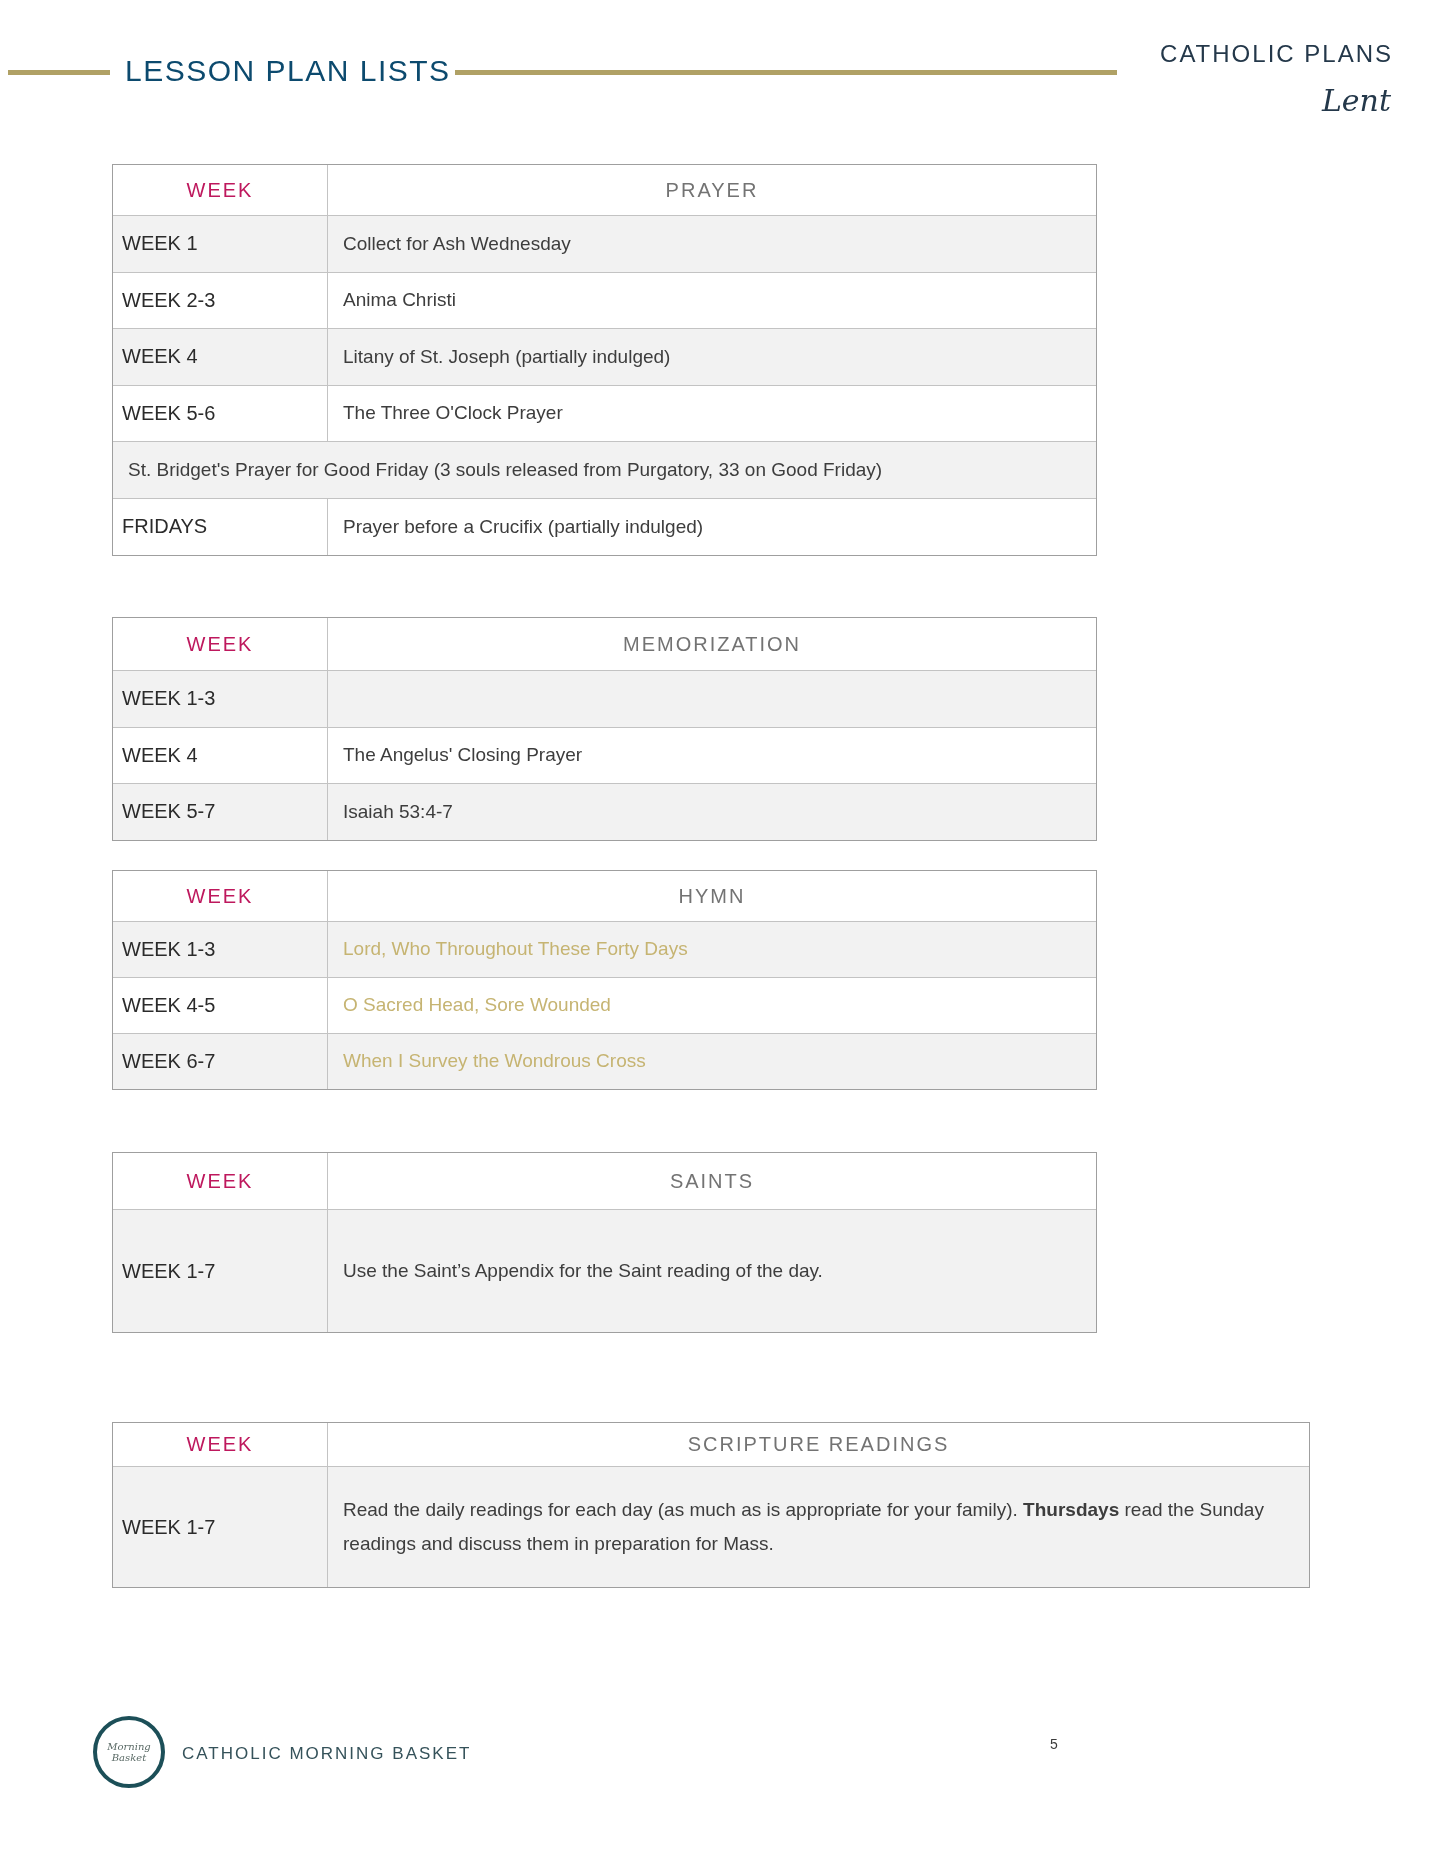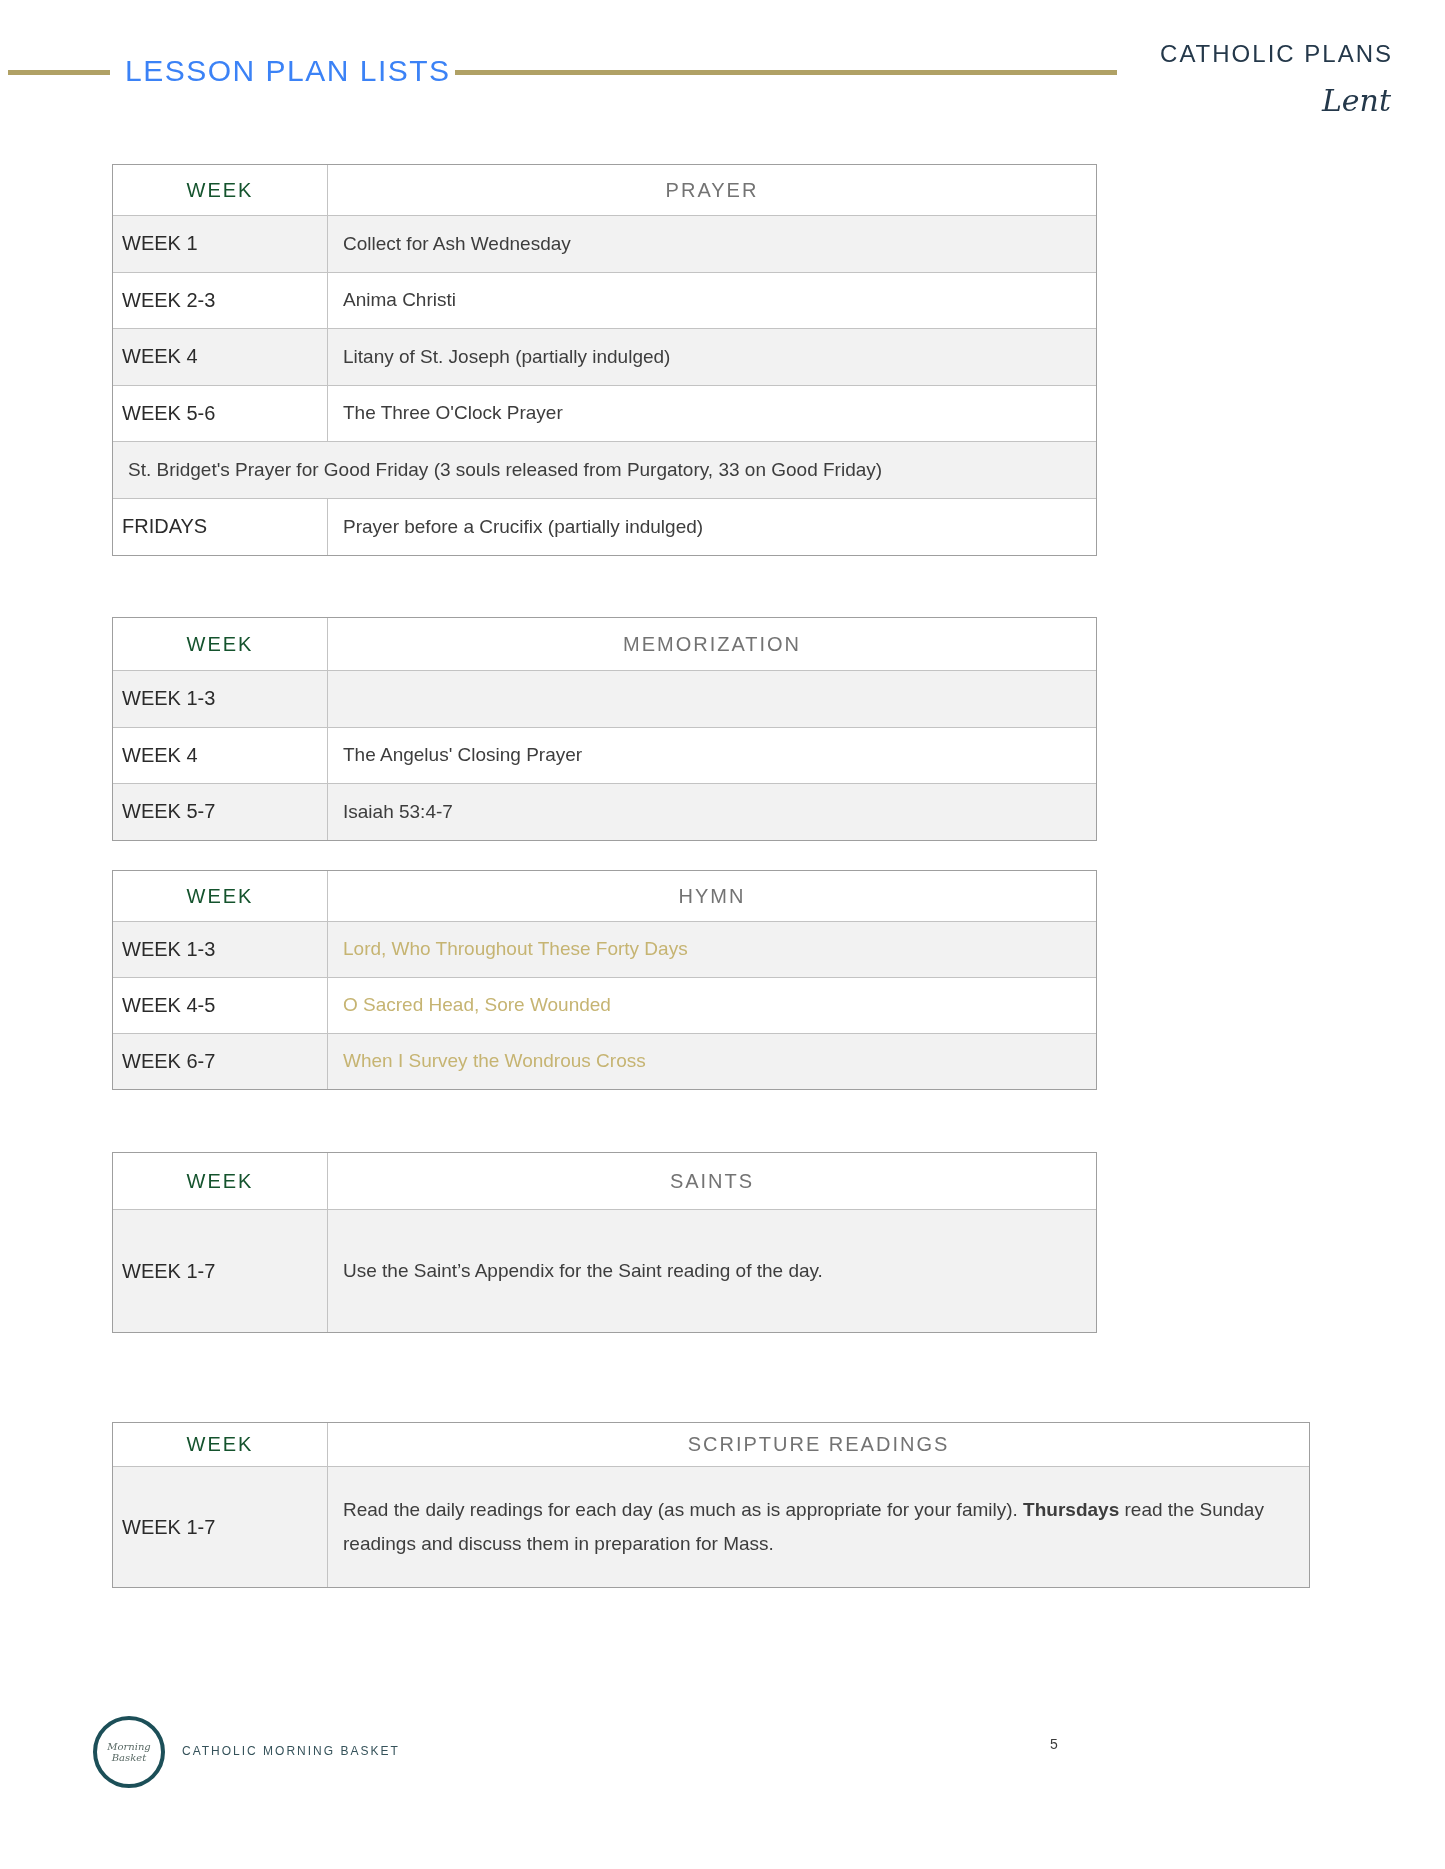--- a/index.html
+++ b/index.html
@@ -6,21 +6,21 @@
   .page{
     position:relative;width:1445px;height:1869px;background:#ffffff;
     font-family:"Liberation Sans", sans-serif;overflow:hidden;margin:0 auto;
   }
   
   .gold-line{position:absolute;top:70px;height:5px;background:#b0a165;}
   .gold-line.left{left:8px;width:102px;}
   .gold-line.right{left:455px;width:662px;}
   .page-title{
     position:absolute;left:125px;top:52px;margin:0;
-    font-size:30px;font-weight:400;letter-spacing:1.5px;color:#3b82f6;line-height:38px;
+    font-size:30px;font-weight:400;letter-spacing:1.5px;color:#0c4a6e;line-height:38px;
   }
   .brand{
     position:absolute;top:40px;right:52px;
     font-size:24px;letter-spacing:2px;color:#24384a;font-weight:400;
   }
   .season{
     position:absolute;top:84px;right:54px;
     font-family:"DejaVu Serif", serif;font-style:italic;
     font-size:30px;color:#24384a;line-height:34px;
   }
@@ -29,21 +29,21 @@
     position:absolute;left:112px;border:1px solid #9f9f9f;box-sizing:border-box;background:#fff;
   }
   .t0{top:164px;width:985px;--hh:50px;--rh:55.6px;}
   .t1{top:617px;width:985px;--hh:52px;--rh:55.5px;}
   .t2{top:870px;width:985px;--hh:50px;--rh:55px;}
   .t3{top:1152px;width:985px;--hh:56px;--rh:122px;}
   .t4{top:1422px;width:1198px;--hh:43px;--rh:120px;}
   .thead{display:flex;height:var(--hh);background:#ffffff;}
   .th{display:flex;align-items:center;justify-content:center;
       font-size:20px;letter-spacing:2px;}
-  .week-th{width:215px;border-right:1px solid #c3c3c3;color:#14532d;box-sizing:border-box;}
+  .week-th{width:215px;border-right:1px solid #c3c3c3;color:#be185d;box-sizing:border-box;}
   .title-th{flex:1;color:#737373;}
   .row{display:flex;height:var(--rh);border-top:1px solid #c3c3c3;}
   .row:nth-child(even){background:#f2f2f2;}
   .cell{display:flex;align-items:center;box-sizing:border-box;}
   .week-cell{width:215px;border-right:1px solid #c3c3c3;padding-left:9px;
              font-size:20px;color:#2b2b2b;}
   .content-cell{flex:1;padding:6px 25px 6px 15px;font-size:19px;color:#3d3d3d;}
   .ct{line-height:1.8;}
   .bold{font-weight:bold;}
   .gold-link{color:#c6b472;cursor:pointer;}
@@ -52,21 +52,21 @@
     position:absolute;left:93px;top:1716px;width:72px;height:72px;
     border:4px solid #1c4f58;border-radius:50%;box-sizing:border-box;
     display:flex;align-items:center;justify-content:flex-end;
   }
   .logo-text{
     font-family:"DejaVu Serif", serif;font-style:italic;
     font-size:10px;color:#5a6a66;text-align:center;line-height:11px;
   }
   .footer-brand{
     position:absolute;left:182px;top:1744px;
-    font-size:12px;letter-spacing:2px;color:#35525a;
+    font-size:17px;letter-spacing:2px;color:#35525a;
   }
   .page-num{position:absolute;left:1050px;top:1736px;font-size:14px;color:#3c3c3c;}
 </style>
 </head>
 <body>
 
 <div class="page">
 
   <div class="gold-line left"></div>
   <h1 class="page-title">LESSON PLAN LISTS</h1>

